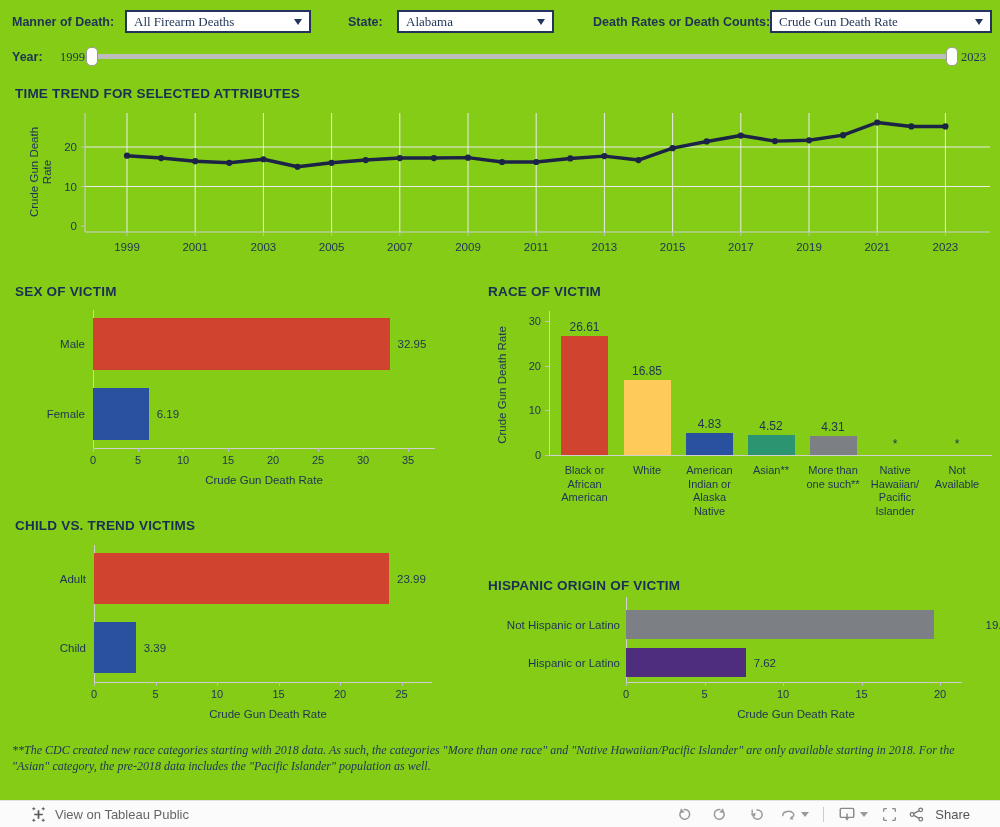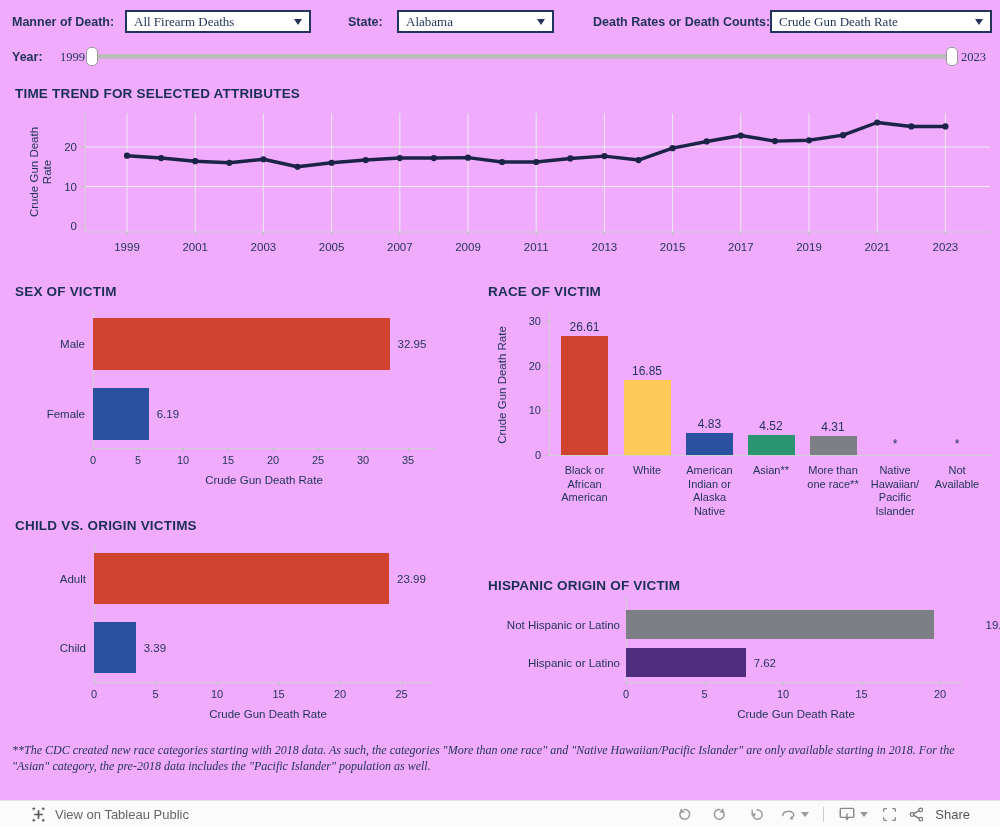--- a/index.html
+++ b/index.html
@@ -1,17 +1,17 @@
 <!DOCTYPE html>
 <html><head>
 <meta charset="utf-8">
 <style>
   :root{ --navy:#1f3356; --title:#1a2f54; --axis:#d0d0d0; --grid:#ebebeb; }
   html,body{margin:0;padding:0;background:#fff;}
-  #app{position:relative;width:1000px;height:827px;background:#f0abfc;overflow:hidden;
+  #app{position:relative;width:1000px;height:827px;background:#84cc16;overflow:hidden;
        font-family:"Liberation Sans", sans-serif;color:var(--navy);}
   .ctl-label{position:absolute;font-size:12.5px;font-weight:bold;color:var(--navy);}
   .select{position:absolute;height:19px;border:2px solid #24335c;background:#fff;
           display:flex;align-items:center;padding:0 7px;cursor:pointer;}
   .select .val{font-family:"Liberation Serif", serif;font-size:13px;color:var(--navy);
                flex:1;white-space:nowrap;overflow:hidden;}
   .caret{width:0;height:0;border-left:4.5px solid transparent;border-right:4.5px solid transparent;
          border-top:6px solid #24335c;margin-left:6px;}
   .yearlab{position:absolute;font-family:"Liberation Serif", serif;font-size:12.5px;color:var(--navy);}
   .track{position:absolute;left:90px;top:54px;width:862px;height:5px;background:#bdbdbd;border-radius:3px;}
@@ -210,32 +210,32 @@
       <div class="catlab-c" style="left: 193.5px; width: 72px; top: 181px;">American
 Indian or
 Alaska
 Native</div>
       <div class="bar" style="left: 267.5px; top: 151.796px; width: 47px; height: 20.2044px; background: rgb(43, 148, 113);"></div>
       <div class="vallab-c" style="left: 261px; width: 60px; top: 134.796px;">4.52</div>
       <div class="catlab-c" style="left: 255px; width: 72px; top: 181px;">Asian**</div>
       <div class="bar" style="left: 329.5px; top: 152.734px; width: 47px; height: 19.2657px; background: rgb(124, 128, 133);"></div>
       <div class="vallab-c" style="left: 323px; width: 60px; top: 135.734px;">4.31</div>
       <div class="catlab-c" style="left: 317px; width: 72px; top: 181px;">More than
-one race**</div>
+one such**</div>
       <div class="vallab-c" style="left: 385px; width: 60px; top: 153px;">*</div>
       <div class="catlab-c" style="left: 379px; width: 72px; top: 181px;">Native
 Hawaiian/
 Pacific
 Islander</div>
       <div class="vallab-c" style="left: 447px; width: 60px; top: 153px;">*</div>
       <div class="catlab-c" style="left: 441px; width: 72px; top: 181px;">Not
 Available</div>
     </div>
 
-  <div class="ctitle" style="left:15px;top:518px;">CHILD VS. ORIGIN VICTIMS</div>
+  <div class="ctitle" style="left:15px;top:518px;">CHILD VS. TREND VICTIMS</div>
   <div id="age-chart" class="chart" style="left:0;top:517px;width:480px;height:215px;">
       <div class="axv" style="left: 94px; top: 28px; height: 137px;"></div>
       <div class="axh" style="left: 94px; top: 165px; width: 338px;"></div>
       <div class="bar" style="left: 94px; top: 36px; width: 295.077px; height: 51px; background: rgb(208, 67, 47);"></div>
       <div class="catlab" style="left: -54px; width: 140px; top: 53.5px;">Adult</div>
       <div class="vallab" style="left: 397.077px; top: 53.5px;">23.99</div>
       <div class="bar" style="left: 94px; top: 105px; width: 41.697px; height: 51px; background: rgb(42, 81, 160);"></div>
       <div class="catlab" style="left: -54px; width: 140px; top: 122.5px;">Child</div>
       <div class="vallab" style="left: 143.697px; top: 122.5px;">3.39</div>
       <div class="tickv" style="left: 94px; top: 165px;"></div>

